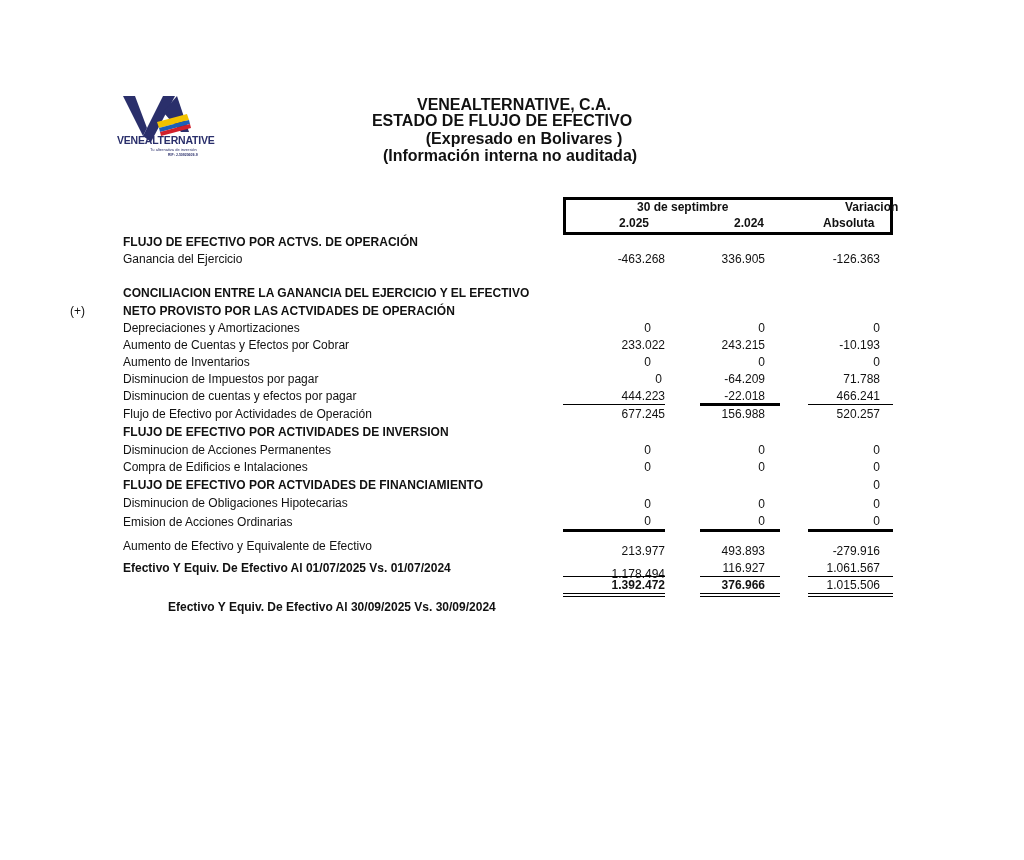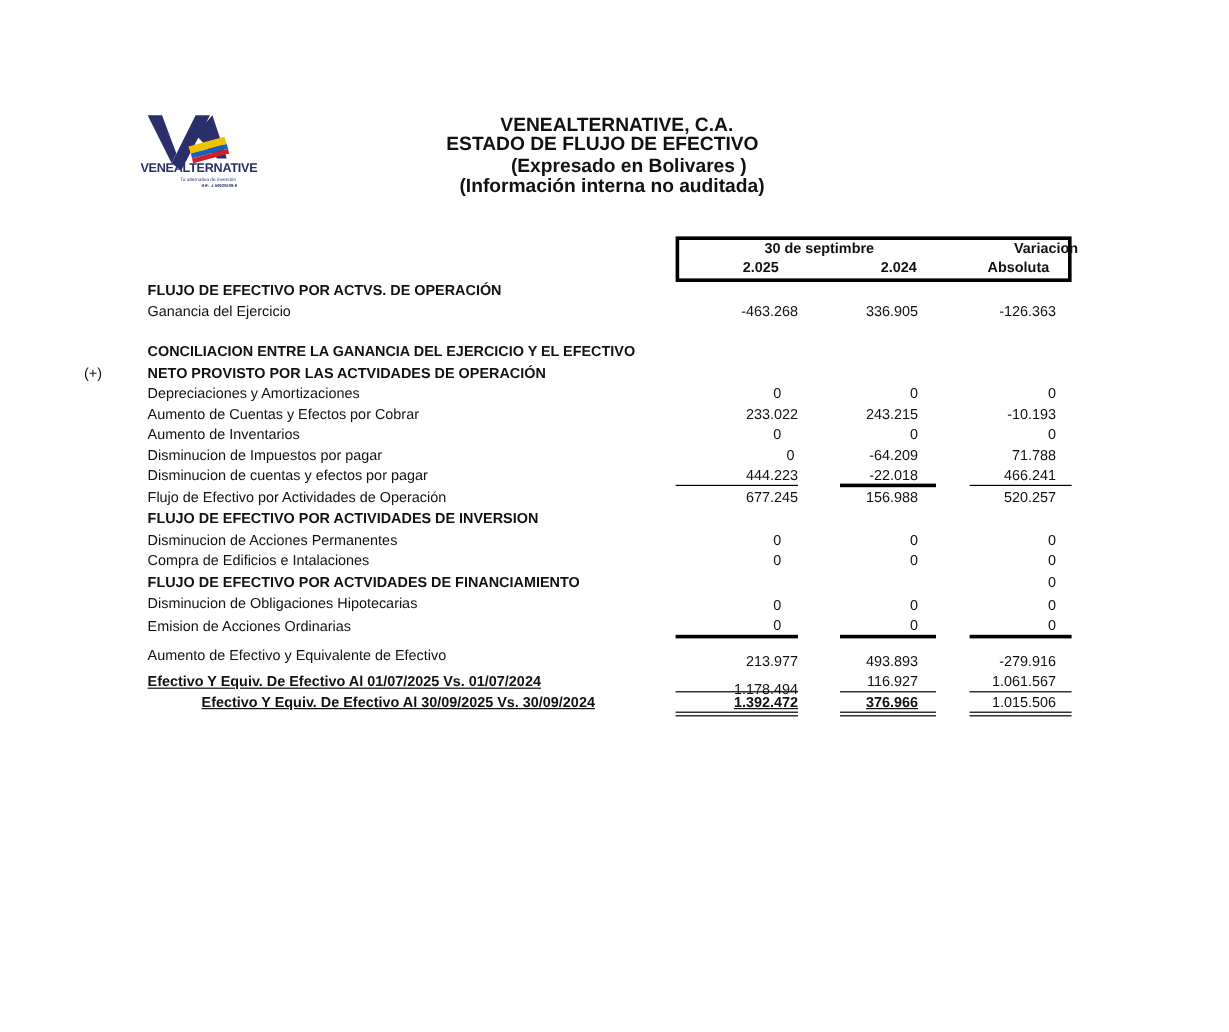--- a/index.html
+++ b/index.html
@@ -2,21 +2,21 @@
 <html><head>
 <meta charset="utf-8">
 <style>
   html, body { margin:0; padding:0; background:#ffffff; }
   body { width:1024px; height:860px; position:relative; overflow:hidden;
          font-family:"Liberation Sans", "DejaVu Sans", sans-serif; color:#111; }
   .abs { position:absolute; white-space:nowrap; }
   .title { font-weight:bold; font-size:16px; text-align:center; width:300px; }
   .lbl { font-size:12px; left:123px; }
   .hdr { font-weight:bold; font-size:12px; left:123px; }
-  .b { font-weight:bold;text-decoration:underline; }
+  .b { font-weight:bold; }
   .num { font-size:12px; text-align:right; }
   .c1 { right:calc(1024px - 665px); }
   .c2 { right:calc(1024px - 765px); }
   .c3 { right:calc(1024px - 880px); }
   .c1zz { right:calc(1024px - 662px); }
   .line { position:absolute; background:#000; }
   #colbox { position:absolute; left:563px; top:197px; width:324px; height:32px; border:3px solid #000; }
   .colh { font-weight:bold; font-size:12px; position:absolute; white-space:nowrap; }
   #logo { position:absolute; left:117px; top:92px; width:100px; height:70px; }
 </style>
@@ -129,21 +129,21 @@
 
 <div class="abs lbl b" style="top:561px;">Efectivo Y Equiv. De Efectivo Al 01/07/2025 Vs. 01/07/2024</div>
 <div class="abs num c1" style="top:567px;">1.178.494</div>
 <div class="abs num c2" style="top:561px;">116.927</div>
 <div class="abs num c3" style="top:561px;">1.061.567</div>
 
 <div class="line" style="left:563px;top:576px;width:102px;height:1px;"></div>
 <div class="line" style="left:700px;top:576px;width:80px;height:1px;"></div>
 <div class="line" style="left:808px;top:576px;width:85px;height:1px;"></div>
 
-<div class="abs lbl b" style="top:578px;padding-left:45px;">Efectivo Y Equiv. De Efectivo Al 30/09/2025 Vs. 30/09/2024</div>
+<div class="abs lbl b" style="top:600px;padding-left:45px;">Efectivo Y Equiv. De Efectivo Al 30/09/2025 Vs. 30/09/2024</div>
 <div class="abs num c1 b" style="top:578px;">1.392.472</div>
 <div class="abs num c2 b" style="top:578px;">376.966</div>
 <div class="abs num c3" style="top:578px;">1.015.506</div>
 
 <div class="line" style="left:563px;top:593px;width:102px;height:1px;"></div>
 <div class="line" style="left:563px;top:596px;width:102px;height:1px;"></div>
 <div class="line" style="left:700px;top:593px;width:80px;height:1px;"></div>
 <div class="line" style="left:700px;top:596px;width:80px;height:1px;"></div>
 <div class="line" style="left:808px;top:593px;width:85px;height:1px;"></div>
 <div class="line" style="left:808px;top:596px;width:85px;height:1px;"></div>

